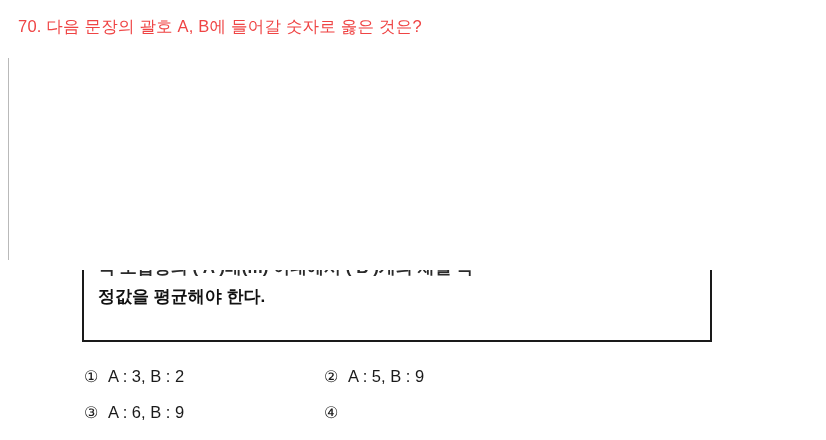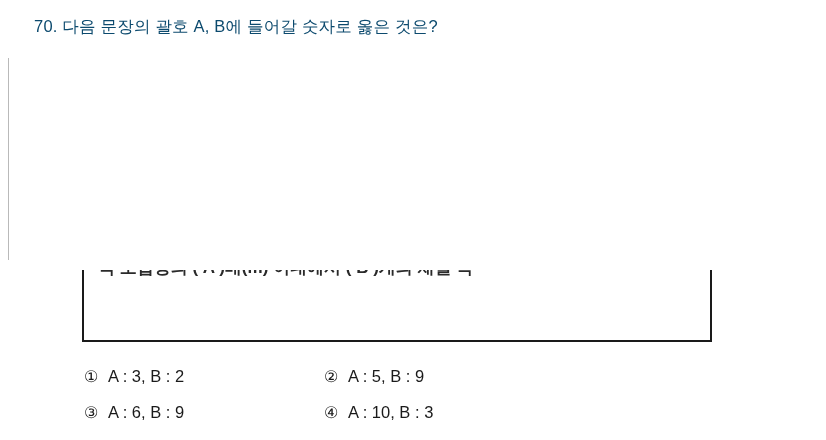--- a/index.html
+++ b/index.html
@@ -18,26 +18,26 @@
 
   .page {
     position: relative;
     width: 826px;
     height: 440px;
   }
 
   
   .question-stem {
     position: absolute;
-    left: 34px;
+    left: 18px;
     top: 16px;
     font-size: 16.5px;
     letter-spacing: 0.2px;
     white-space: nowrap;
-    color: #0c4a6e;
+    color: #ef4444;
   }
 
   
   .left-rule {
     position: absolute;
     left: 8px;
     top: 58px;
     width: 1px;
     height: 202px;
     background: #b9b9b9;
@@ -122,20 +122,21 @@
 
   <div class="question-stem">70. 다음 문장의 괄호 A, B에 들어갈 숫자로 옳은 것은?</div>
 
   <div class="left-rule"></div>
 
   <div class="statement-box">
     <div class="statement-inner">
       <div class="statement-line clipped">
         <span>적 포집량의 ( A )배(m) 이내에서 ( B )개의 채널 측</span>
       </div>
+      <div class="statement-line">정값을 평균해야 한다.</div>
     </div>
   </div>
 
   <div class="choices">
     <div class="choice-row">
       <div class="choice col1">
         <span class="choice-marker">①</span>
         <span class="choice-text">A : 3, B : 2</span>
       </div>
       <div class="choice col2">
@@ -143,18 +144,17 @@
         <span class="choice-text">A : 5, B : 9</span>
       </div>
     </div>
     <div class="choice-row">
       <div class="choice col1">
         <span class="choice-marker">③</span>
         <span class="choice-text">A : 6, B : 9</span>
       </div>
       <div class="choice col2">
         <span class="choice-marker">④</span>
-        <span class="choice-text">A : 10, B : 3</span>
       </div>
     </div>
   </div>
 
 </div>
 
 </body></html>

